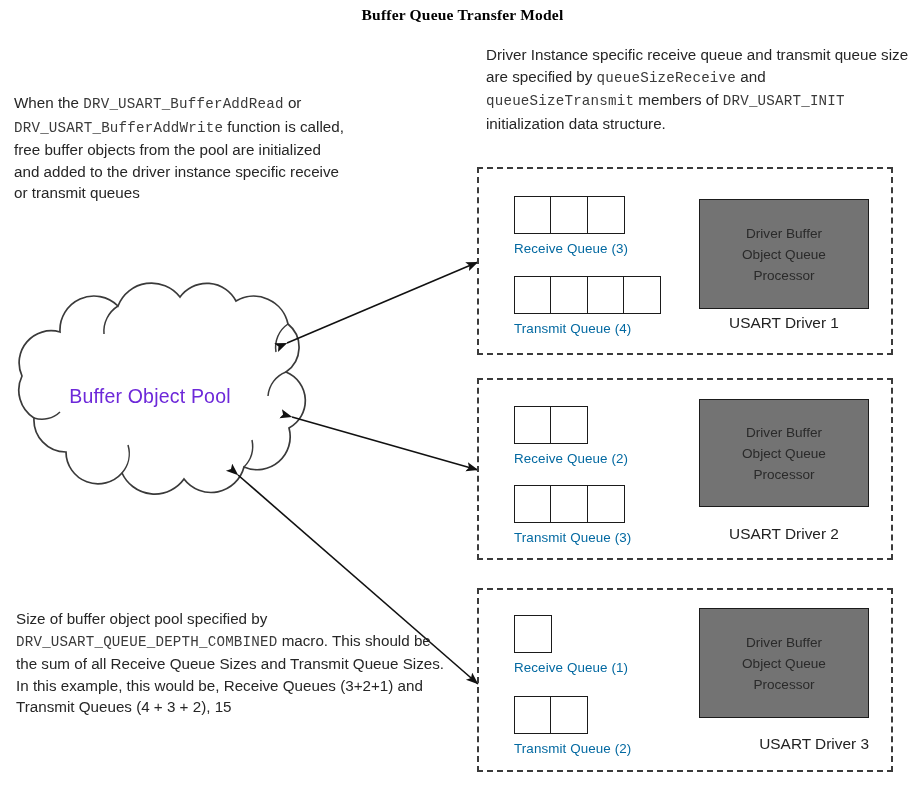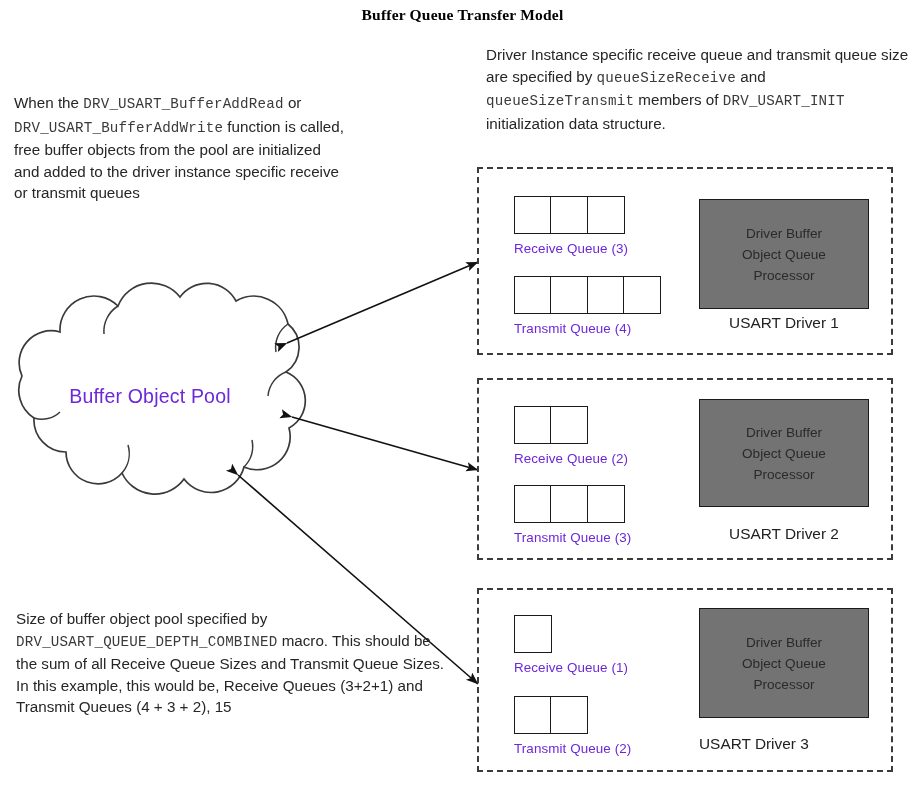--- a/index.html
+++ b/index.html
@@ -31,21 +31,21 @@
   
   .driver-box{border:2px dashed #3b3b3b;box-sizing:border-box;background:transparent;}
   #drv0{left:477px;top:167px;width:416px;height:188px;}
   #drv1{left:477px;top:378px;width:416px;height:182px;}
   #drv2{left:477px;top:588px;width:416px;height:184px;}
 
   .queue-wrap{position:absolute;}
   .queue-cells{display:flex;}
   .cell{width:38px;height:38px;border:1.6px solid #1b1b1b;margin-left:-1.6px;box-sizing:border-box;background:#fff;}
   .cell:first-child{margin-left:0;}
-  .queue-label{margin-top:7px;font-size:13.4px;color:#6d28d9;white-space:nowrap;letter-spacing:.1px;}
+  .queue-label{margin-top:7px;font-size:13.4px;color:#0369a1;white-space:nowrap;letter-spacing:.1px;}
 
   .proc-box{
     position:absolute;border:1.6px solid #1b1b1b;box-sizing:border-box;
     display:flex;align-items:center;justify-content:center;
     background:#737373;
   }
   .proc-text{text-align:center;font-size:13.6px;line-height:21px;color:#2a2a2a;}
   .driver-caption{position:absolute;font-size:15.4px;color:#222;white-space:nowrap;}
 
   
@@ -169,14 +169,14 @@
       </div>
       <div class="queue-label">Transmit Queue (2)</div>
     </div>
     <div class="proc-box" style="left: 699px; top: 608px; width: 170px; height: 110px;">
       <div class="proc-text">
         <div>Driver Buffer</div>
         <div>Object Queue</div>
         <div>Processor</div>
       </div>
     </div>
-    <div class="driver-caption" style="left: 699px; top: 735px; width: 170px; text-align: left;">USART Driver 3</div>
+    <div class="driver-caption" style="left: 699px; top: 735px; width: 170px; text-align: right;">USART Driver 3</div>
   </div>
 
 </body></html>

